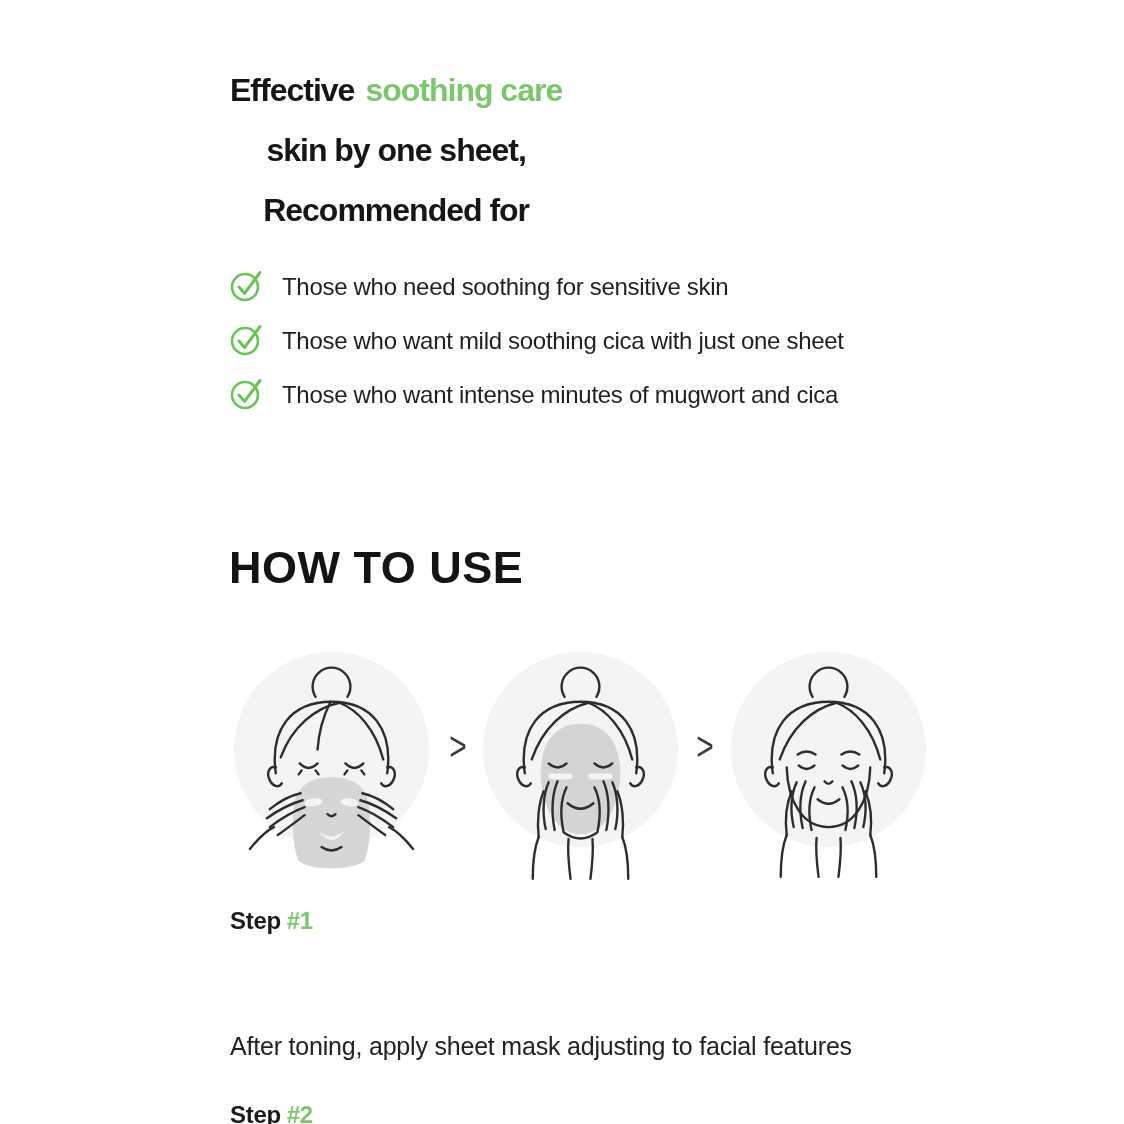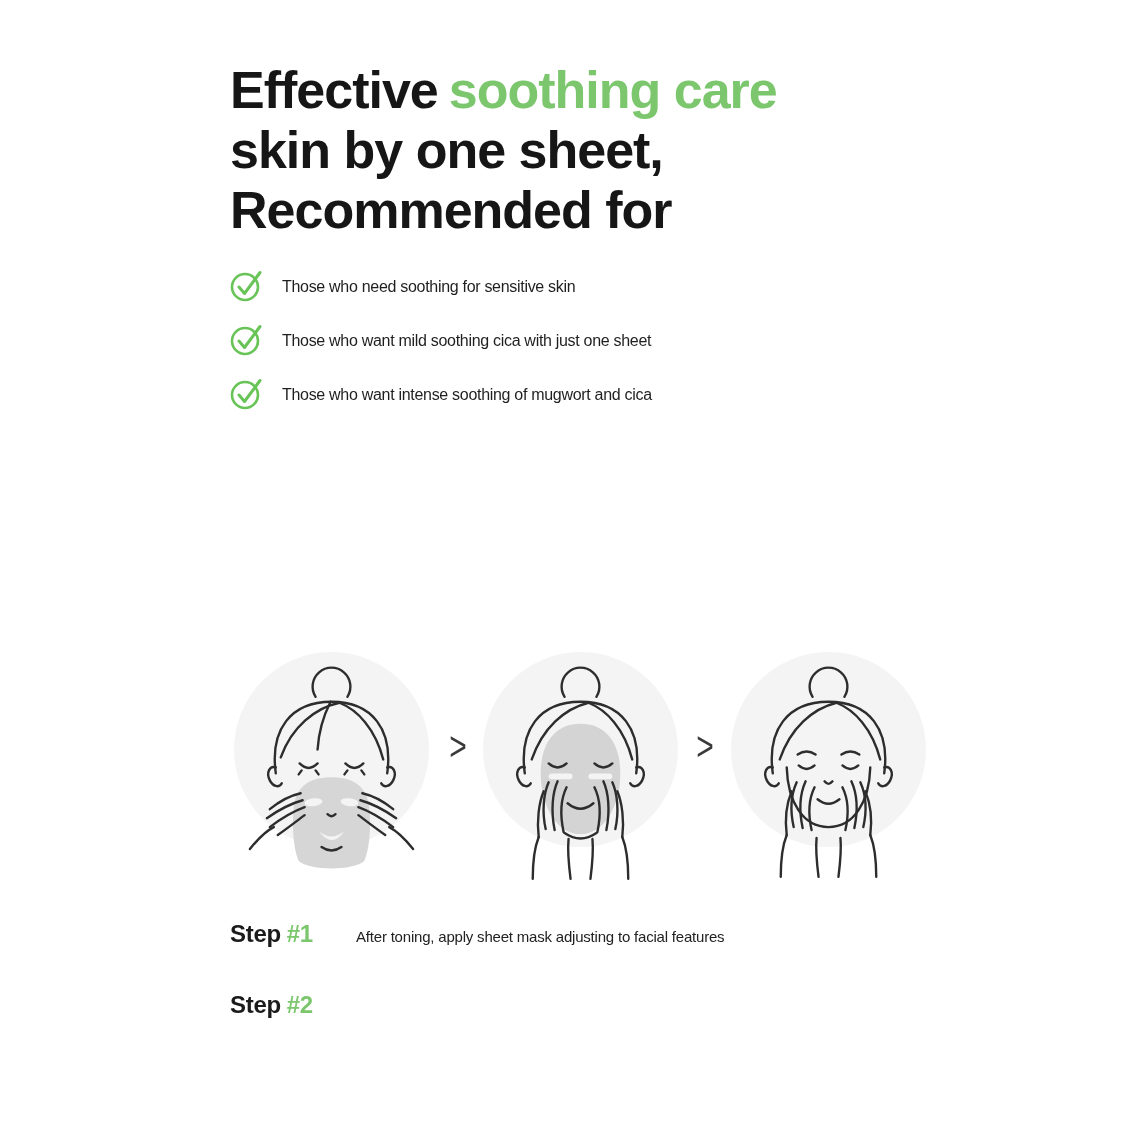--- a/index.html
+++ b/index.html
@@ -1,45 +1,45 @@
 <!DOCTYPE html>
 <html><head>
 <meta charset="utf-8">
 <style>
   html,body{margin:0;padding:0;background:#ffffff;}
   .page{
     position:relative;width:1124px;height:1124px;background:#ffffff;overflow:hidden;
     font-family:"Liberation Sans","DejaVu Sans",sans-serif;color:#161616;
   }
   
-  .title{position:absolute;left:230px;top:60px;font-size:52px;font-weight:700;
-         line-height:60px;letter-spacing:-1px;color:#161616;}
+  .title{position:absolute;left:230px;top:60px;font-size:32px;font-weight:700;
+         line-height:60px;letter-spacing:-1px;color:#161616;text-align:center;}
   .title .green{color:#7CC76E;margin-left:11px;}
   
   .bullets{position:absolute;left:230px;top:268px;width:740px;list-style:none;margin:0;padding:0;}
   .bullet{display:flex;align-items:flex-start;margin-bottom:17px;}
   .bullet-icon{flex:0 0 34px;height:34px;margin-top:1px;}
-  .bullet-lines{margin-left:18px;font-size:16px;line-height:37px;color:#1f1f1f;letter-spacing:-0.3px;}
+  .bullet-lines{margin-left:18px;font-size:24px;line-height:37px;color:#1f1f1f;letter-spacing:-0.3px;}
   
   .howto-heading{position:absolute;left:229px;top:543px;margin:0;font-size:45px;
                  font-weight:700;letter-spacing:0.5px;line-height:50px;color:#141414;}
   
   .figures{position:absolute;left:0;top:652px;width:1124px;height:200px;}
   .fig{position:absolute;top:0;width:195px;height:195px;}
   .fig svg{display:block;width:195px;height:195px;overflow:visible;}
   .fig1{left:234px;} .fig2{left:483px;} .fig3{left:731px;}
   .next-arrow{position:absolute;top:78px;width:24px;text-align:center;font-size:30px;
               color:#3a3a3a;font-weight:500;transform:scaleY(1.35);}
   .arrow1{left:446px;} .arrow2{left:693px;}
   
   .steps{position:absolute;left:230px;top:905px;width:850px;}
-  .step{display:flex;align-items:baseline;margin-bottom:37px;font-size:24px;line-height:31px;}
+  .step{display:flex;align-items:baseline;margin-bottom:37px;font-size:24px;line-height:31px;flex-direction:column;}
   .step-label{flex:0 0 126px;font-weight:700;color:#1b1b1b;letter-spacing:-0.3px;}
   .step-label .num{color:#7CC76E;margin-left:6px;}
-  .step-text{font-size:15px;color:#222222;letter-spacing:-0.2px;margin-top:16px;}
+  .step-text{font-size:25px;color:#222222;letter-spacing:-0.2px;}
   
   .la{fill:none;stroke:#2d2d2d;stroke-width:2.4;stroke-linecap:round;stroke-linejoin:round;}
 </style>
 </head>
 <body>
 
 <div class="page">
 
   <div class="title">
     <div>
@@ -75,25 +75,26 @@
     </li>
 
     <li class="bullet">
       <span class="bullet-icon">
         <svg viewBox="0 0 34 34" width="34" height="34" style="overflow:visible">
           <circle cx="15" cy="18" r="13" fill="none" stroke="#69C457" stroke-width="2.6"></circle>
           <path d="M9,18 L14.5,24.5 L30,3.5" fill="none" stroke="#69C457" stroke-width="3" stroke-linecap="round" stroke-linejoin="round"></path>
         </svg>
       </span>
       <div class="bullet-lines">
-          <div>Those who want intense soothing of mugwort and cica</div>
+          <div>Those who want intense minutes of mugwort and cica</div>
         </div>
     </li>
   </ul>
 
+  <h2 class="howto-heading">HOW TO USE</h2>
 
   <div class="figures">
 
     <div class="fig fig1">
       <svg viewBox="0 0 196 196">
         <circle cx="98" cy="98" r="98" fill="#f4f4f5"></circle>
 
         <path d="M98,126 C76,126 62,135 60,157 C58,178 60,198 65,210 C76,220 120,220 131,210 C136,198 138,178 136,157 C134,135 120,126 98,126 Z" fill="#d6d6d6"></path>
         <ellipse cx="80" cy="151" rx="9" ry="4" fill="#f4f4f5" transform="rotate(-6 80 151)"></ellipse>
         <ellipse cx="116" cy="151" rx="9" ry="4" fill="#f4f4f5" transform="rotate(6 116 151)"></ellipse>

